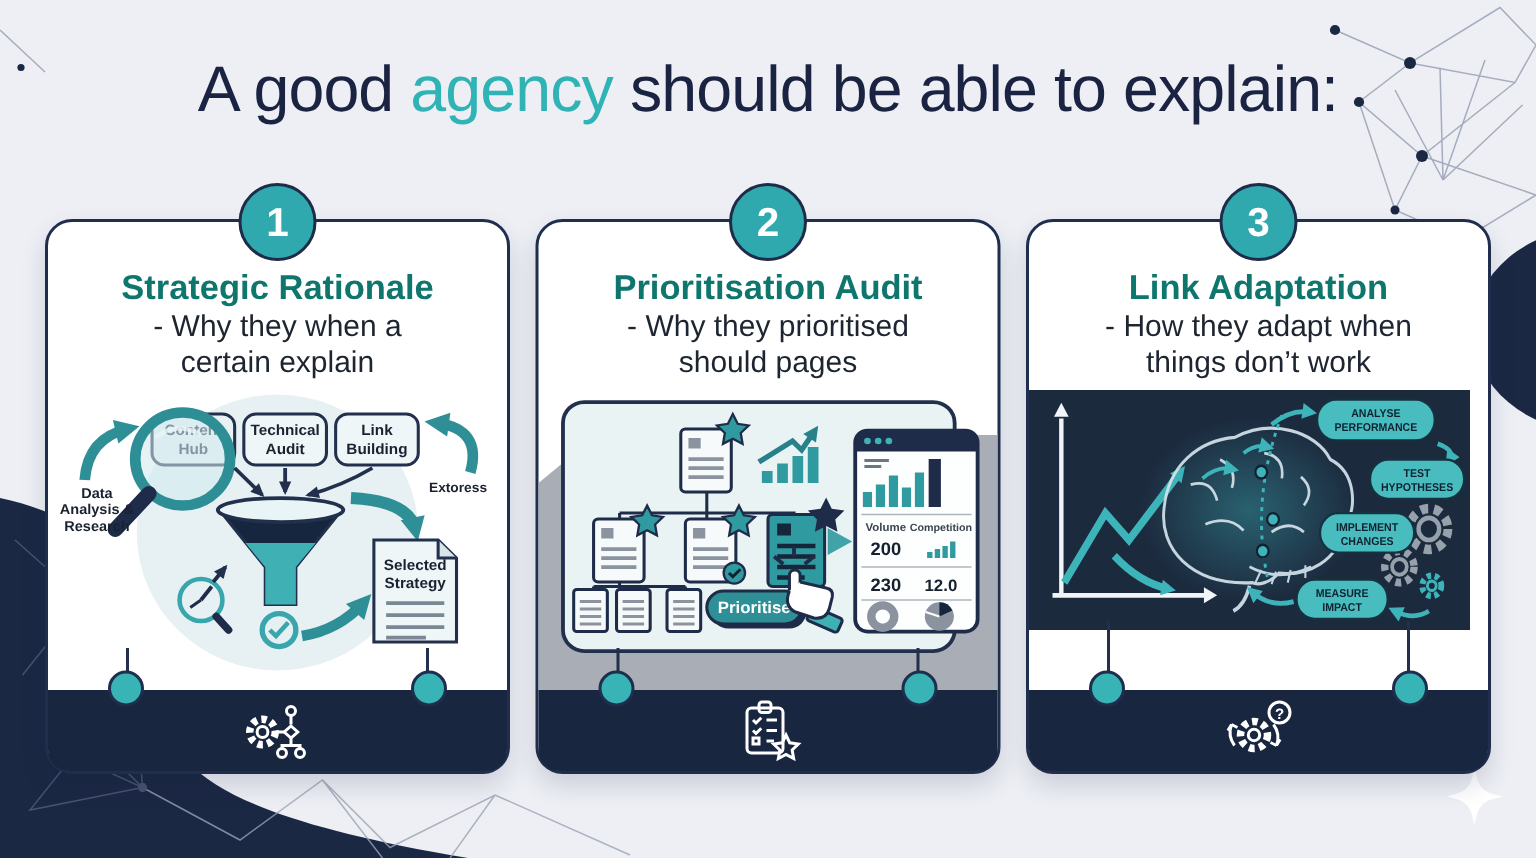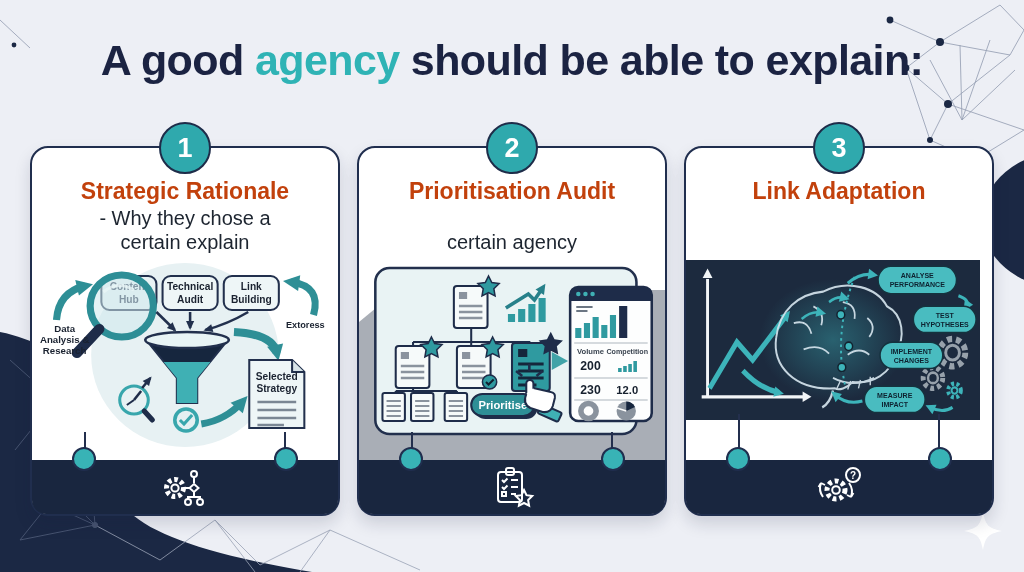--- a/index.html
+++ b/index.html
@@ -1,28 +1,28 @@
 <!DOCTYPE html>
 <html><head>
 <meta charset="utf-8">
 <style>
   html,body{margin:0;padding:0;}
   body{font-family:"Liberation Sans",sans-serif;}
   .stage{position:relative;width:1024px;height:572px;background:#edeff5;overflow:hidden;}
   .decor{position:absolute;inset:0;z-index:0;}
   .title{position:absolute;top:36px;left:0;width:100%;text-align:center;
-         font-size:43px;font-weight:700;letter-spacing:-0.6px;color:#1b2342;z-index:2;}
+         font-size:43px;font-weight:400;letter-spacing:-0.6px;color:#1b2342;z-index:2;}
   .title .hl{color:#2fb3b5;}
   .cards{position:absolute;top:146px;left:0;width:100%;display:flex;justify-content:center;gap:17px;z-index:1;}
   .card{position:relative;width:306px;height:366px;background:#ffffff;border:2.5px solid #202e4e;
         border-radius:18px;box-shadow:0 8px 16px rgba(20,30,60,0.15);}
   .badge{position:absolute;top:-26px;left:50%;transform:translateX(-50%);width:48px;height:48px;
          border-radius:50%;background:#2fa9ad;border:2.5px solid #1e2c49;color:#ffffff;
          display:flex;align-items:center;justify-content:center;font-size:27px;font-weight:800;z-index:3;}
-  .card-title{margin:30px 6px 0;text-align:center;font-size:23px;font-weight:800;color:#c2410c;}
+  .card-title{margin:30px 6px 0;text-align:center;font-size:23px;font-weight:800;color:#0f766e;}
   .card-sub{margin:1px 8px 0;text-align:center;font-size:20px;font-weight:500;color:#1d2530;line-height:1.22;}
   .illo{position:absolute;top:112px;left:0;right:0;bottom:54px;}
   .illo3{position:absolute;top:112px;left:0;right:12px;height:160px;}
   .illo svg,.illo3 svg{display:block;width:100%;height:100%;}
   .cfooter{position:absolute;left:0;right:0;bottom:0;height:54px;background:#19263f;
            border-radius:0 0 14px 14px;display:flex;align-items:center;justify-content:center;}
   .conn-dot{position:absolute;top:-13px;width:24px;height:24px;border-radius:50%;
             background:#38b3b6;border:2.5px solid #202e4e;box-sizing:border-box;}
   .conn-dot.l{left:calc(17% - 12px);} .conn-dot.r{right:calc(17% - 12px);}
   .conn-line{position:absolute;bottom:52px;width:2px;background:#232f4d;}
@@ -70,21 +70,21 @@
   </div>
 
   <div class="cards">
 
     <div class="card">
       <div class="badge">
           <span>1</span>
         </div>
       <div class="card-title">Strategic Rationale</div>
       <div class="card-sub">
-        <span>- Why they chose a</span><br>
+        <span>- Why they when a</span><br>
         <span>certain explain</span>
       </div>
       <div class="illo">
         <svg viewBox="0 0 300 200" preserveAspectRatio="none">
           <defs>
             <marker id="c1n" markerUnits="userSpaceOnUse" markerWidth="11" markerHeight="10" refX="8" refY="5" orient="auto">
                 <path d="M1,1 L10,5 L1,9 Z" fill="#22304d"></path>
               </marker>
             <marker id="c1t" markerUnits="userSpaceOnUse" markerWidth="18" markerHeight="18" refX="9" refY="9" orient="auto">
                 <path d="M1,1 L17,9 L1,17 Z" fill="#2e8f96"></path>
@@ -187,22 +187,22 @@
         </svg>
       </div>
     </div>
 
     <div class="card">
       <div class="badge">
           <span>2</span>
         </div>
       <div class="card-title">Prioritisation Audit</div>
       <div class="card-sub">
-        <br>
-        <span>certain agency</span>
+        <span>- Why they prioritised</span><br>
+        <span>should pages</span>
       </div>
       <div class="illo">
         <svg viewBox="0 0 300 200" preserveAspectRatio="none">
           <defs>
             <marker id="c2t" markerUnits="userSpaceOnUse" markerWidth="12" markerHeight="12" refX="6" refY="6" orient="auto">
                 <path d="M1,1 L11,6 L1,11 Z" fill="#27808a"></path>
               </marker>
             <g id="c2doc">
               <rect x="0" y="0" width="33" height="42" rx="3" fill="#f6fafa" stroke="#1e2c49" stroke-width="2"></rect>
               <rect x="5" y="6" width="8" height="7" fill="#8a939e"></rect>
@@ -339,20 +339,24 @@
           </g>
         </svg>
       </div>
     </div>
 
     <div class="card">
       <div class="badge">
           <span>3</span>
         </div>
       <div class="card-title">Link Adaptation</div>
+      <div class="card-sub">
+        <span>- How they adapt when</span><br>
+        <span>things don’t work</span>
+      </div>
       <div class="illo3">
         <svg viewBox="0 0 300 152" preserveAspectRatio="none">
           <defs>
             <marker id="c3t" markerUnits="userSpaceOnUse" markerWidth="12" markerHeight="12" refX="6" refY="6" orient="auto">
                 <path d="M1,1 L11,6 L1,11 Z" fill="#3db4ba"></path>
               </marker>
             <radialGradient id="c3glow" cx="0.5" cy="0.5" r="0.5">
               <stop offset="0%" stop-color="#3db4ba" stop-opacity="0.4"></stop>
               <stop offset="100%" stop-color="#3db4ba" stop-opacity="0"></stop>
             </radialGradient>

